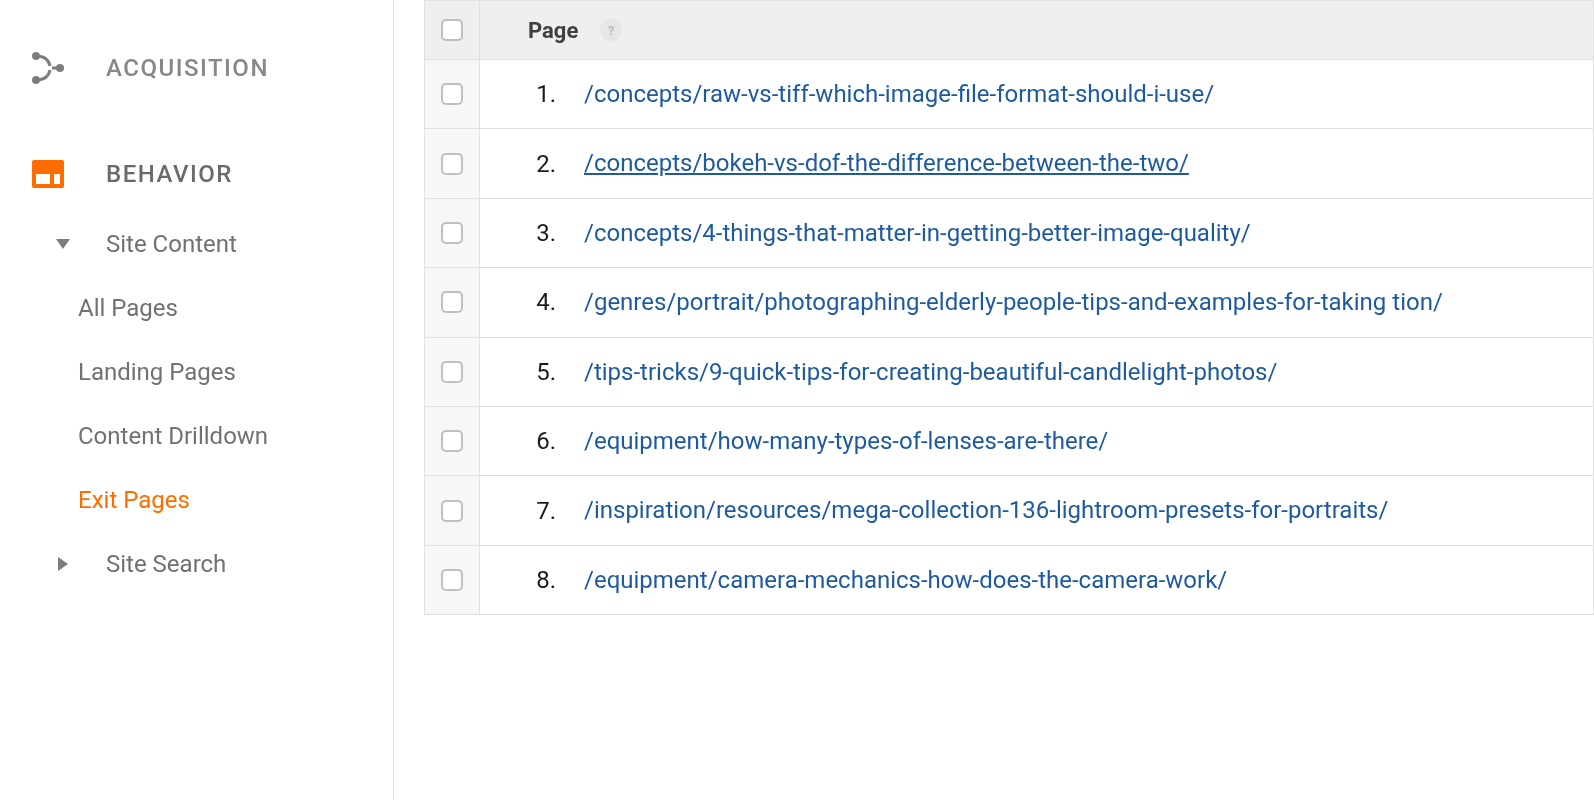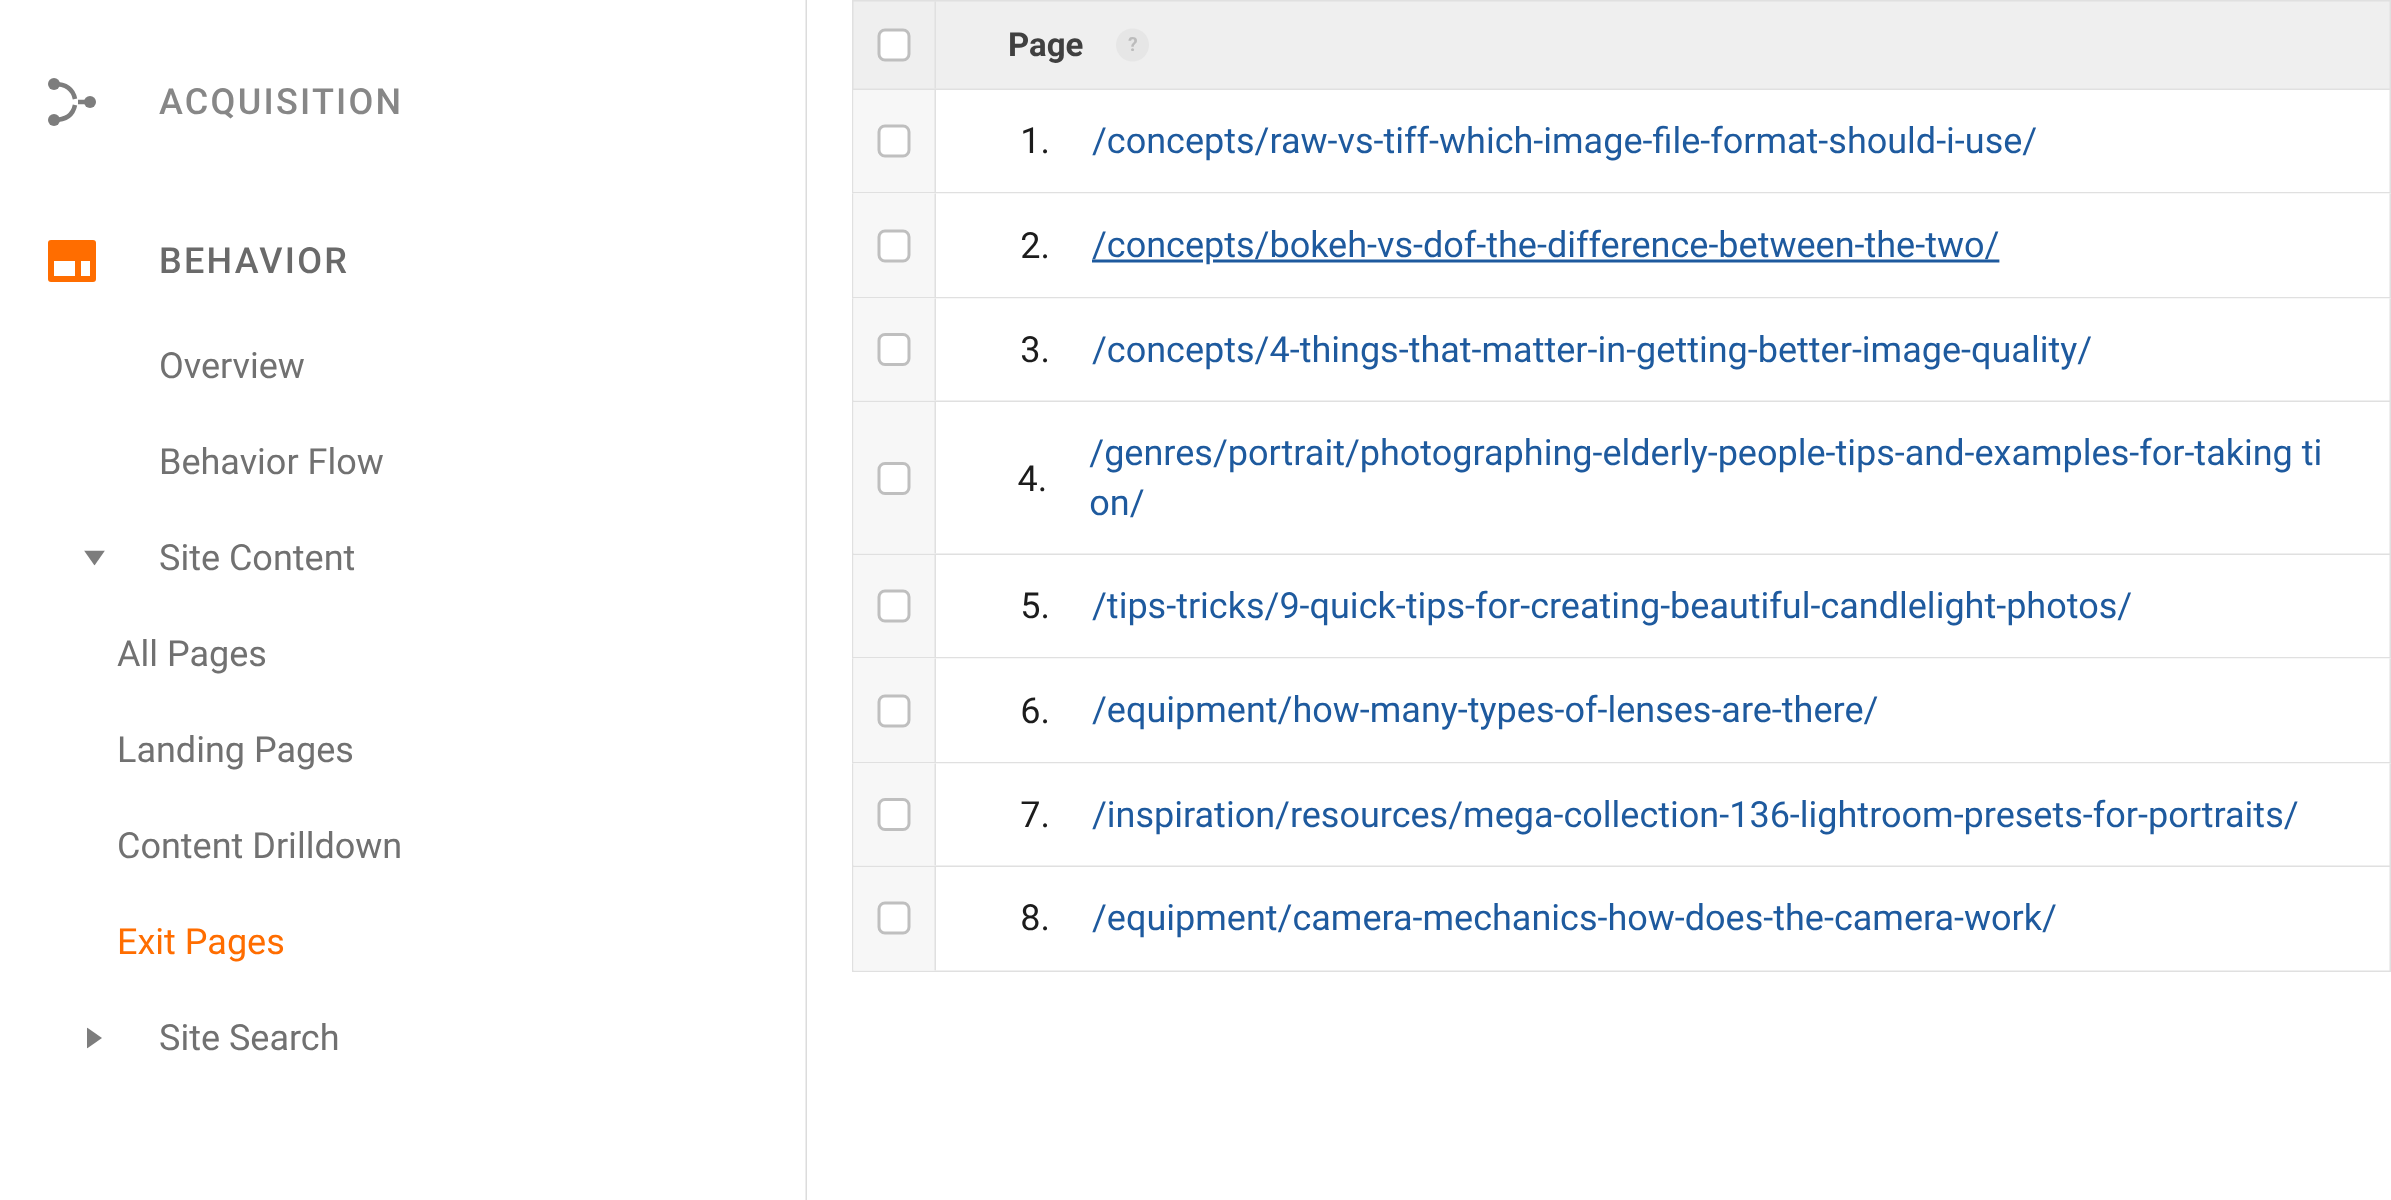--- a/index.html
+++ b/index.html
@@ -6,21 +6,21 @@
 body {
   font-family: Roboto, Arial, sans-serif;
   background: #fff;
   color: #404040;
   width: 1594px;
   height: 800px;
   overflow: hidden;
   display: flex;
 }
 .sidebar {
-  width: 538px;
+  width: 394px;
   height: 100%;
   border-right: 1px solid #dcdcdc;
   padding-top: 30px;
 }
 .nav-section {
   display: flex;
   align-items: center;
   padding: 18px 0 18px 28px;
   cursor: pointer;
 }
@@ -210,24 +210,20 @@
     <span class="icon-slot">
       <svg width="40" height="40" viewBox="0 0 40 40">
         <rect x="4" y="6" width="32" height="28" rx="2" fill="#ff6d00"></rect>
         <rect x="8" y="20" width="14" height="10" fill="#fff"></rect>
         <rect x="26" y="20" width="6" height="10" fill="#fff"></rect>
       </svg>
     </span>
     <span class="label">BEHAVIOR</span>
   </div>
 
-  <div class="nav-sub">
-    <div class="nav-sub-item">Overview</div>
-    <div class="nav-sub-item">Behavior Flow</div>
-  </div>
 
   <div class="nav-tree-item">
     <span class="arrow">
       <svg width="14" height="10" viewBox="0 0 14 10">
           <path d="M0 0 L14 0 L7 10 Z" fill="#7d7d7d"></path>
         </svg>
     </span>
     <span class="tlabel">Site Content</span>
   </div>
 

